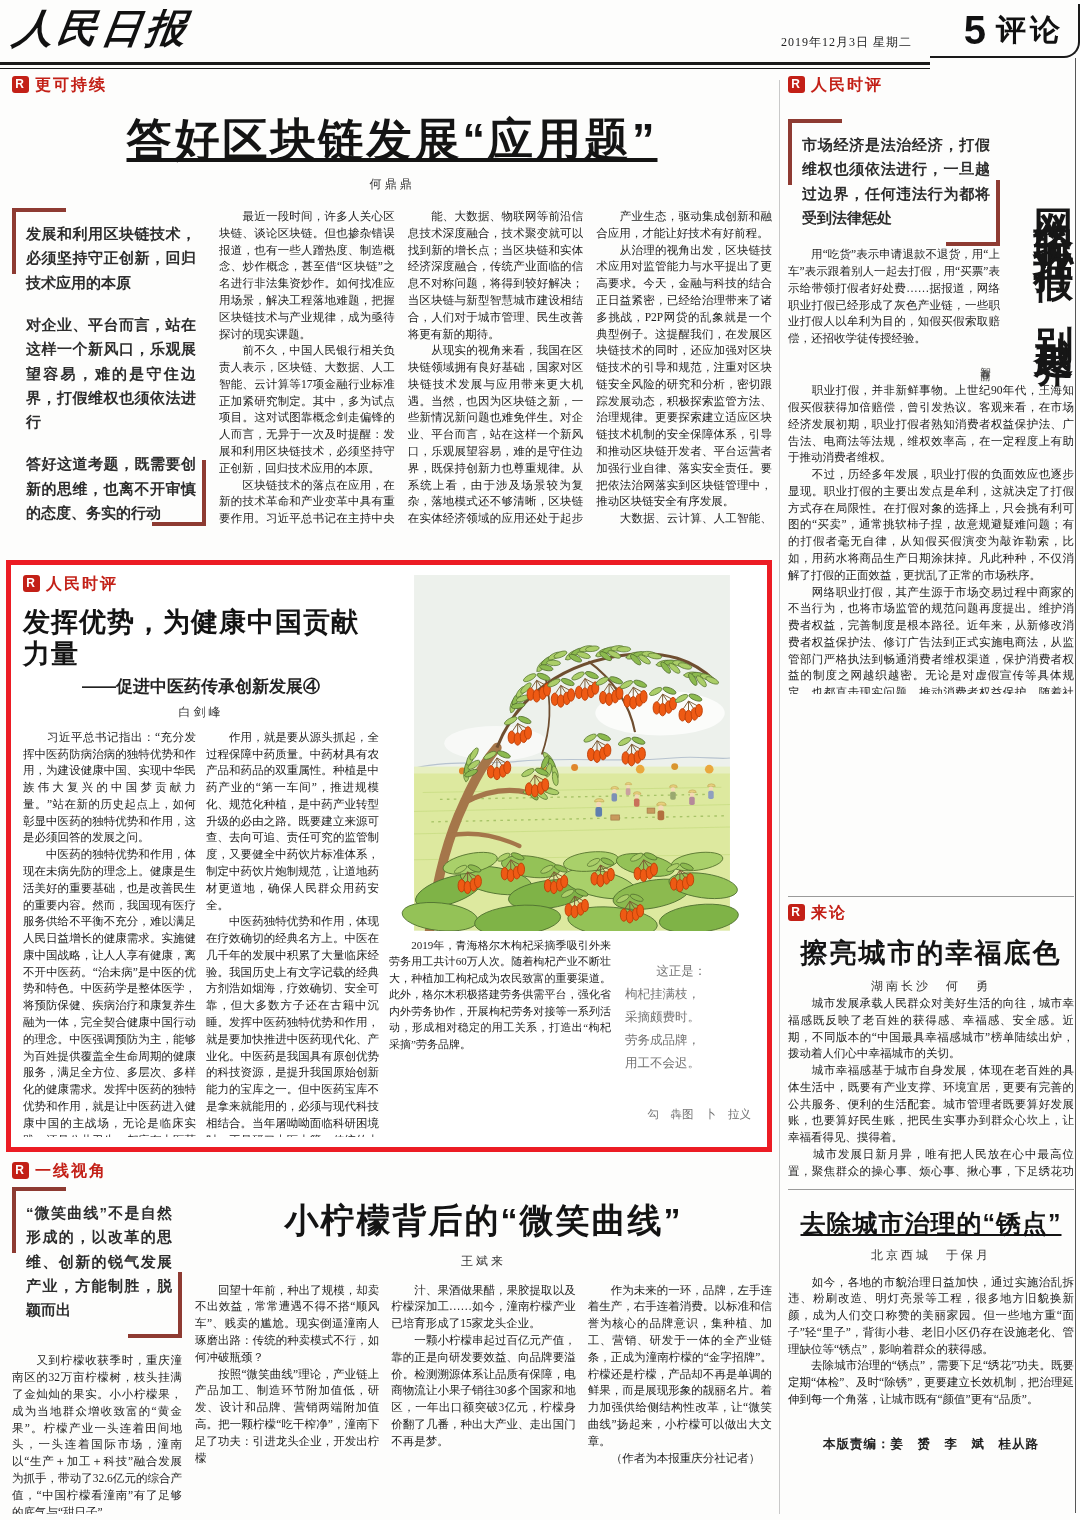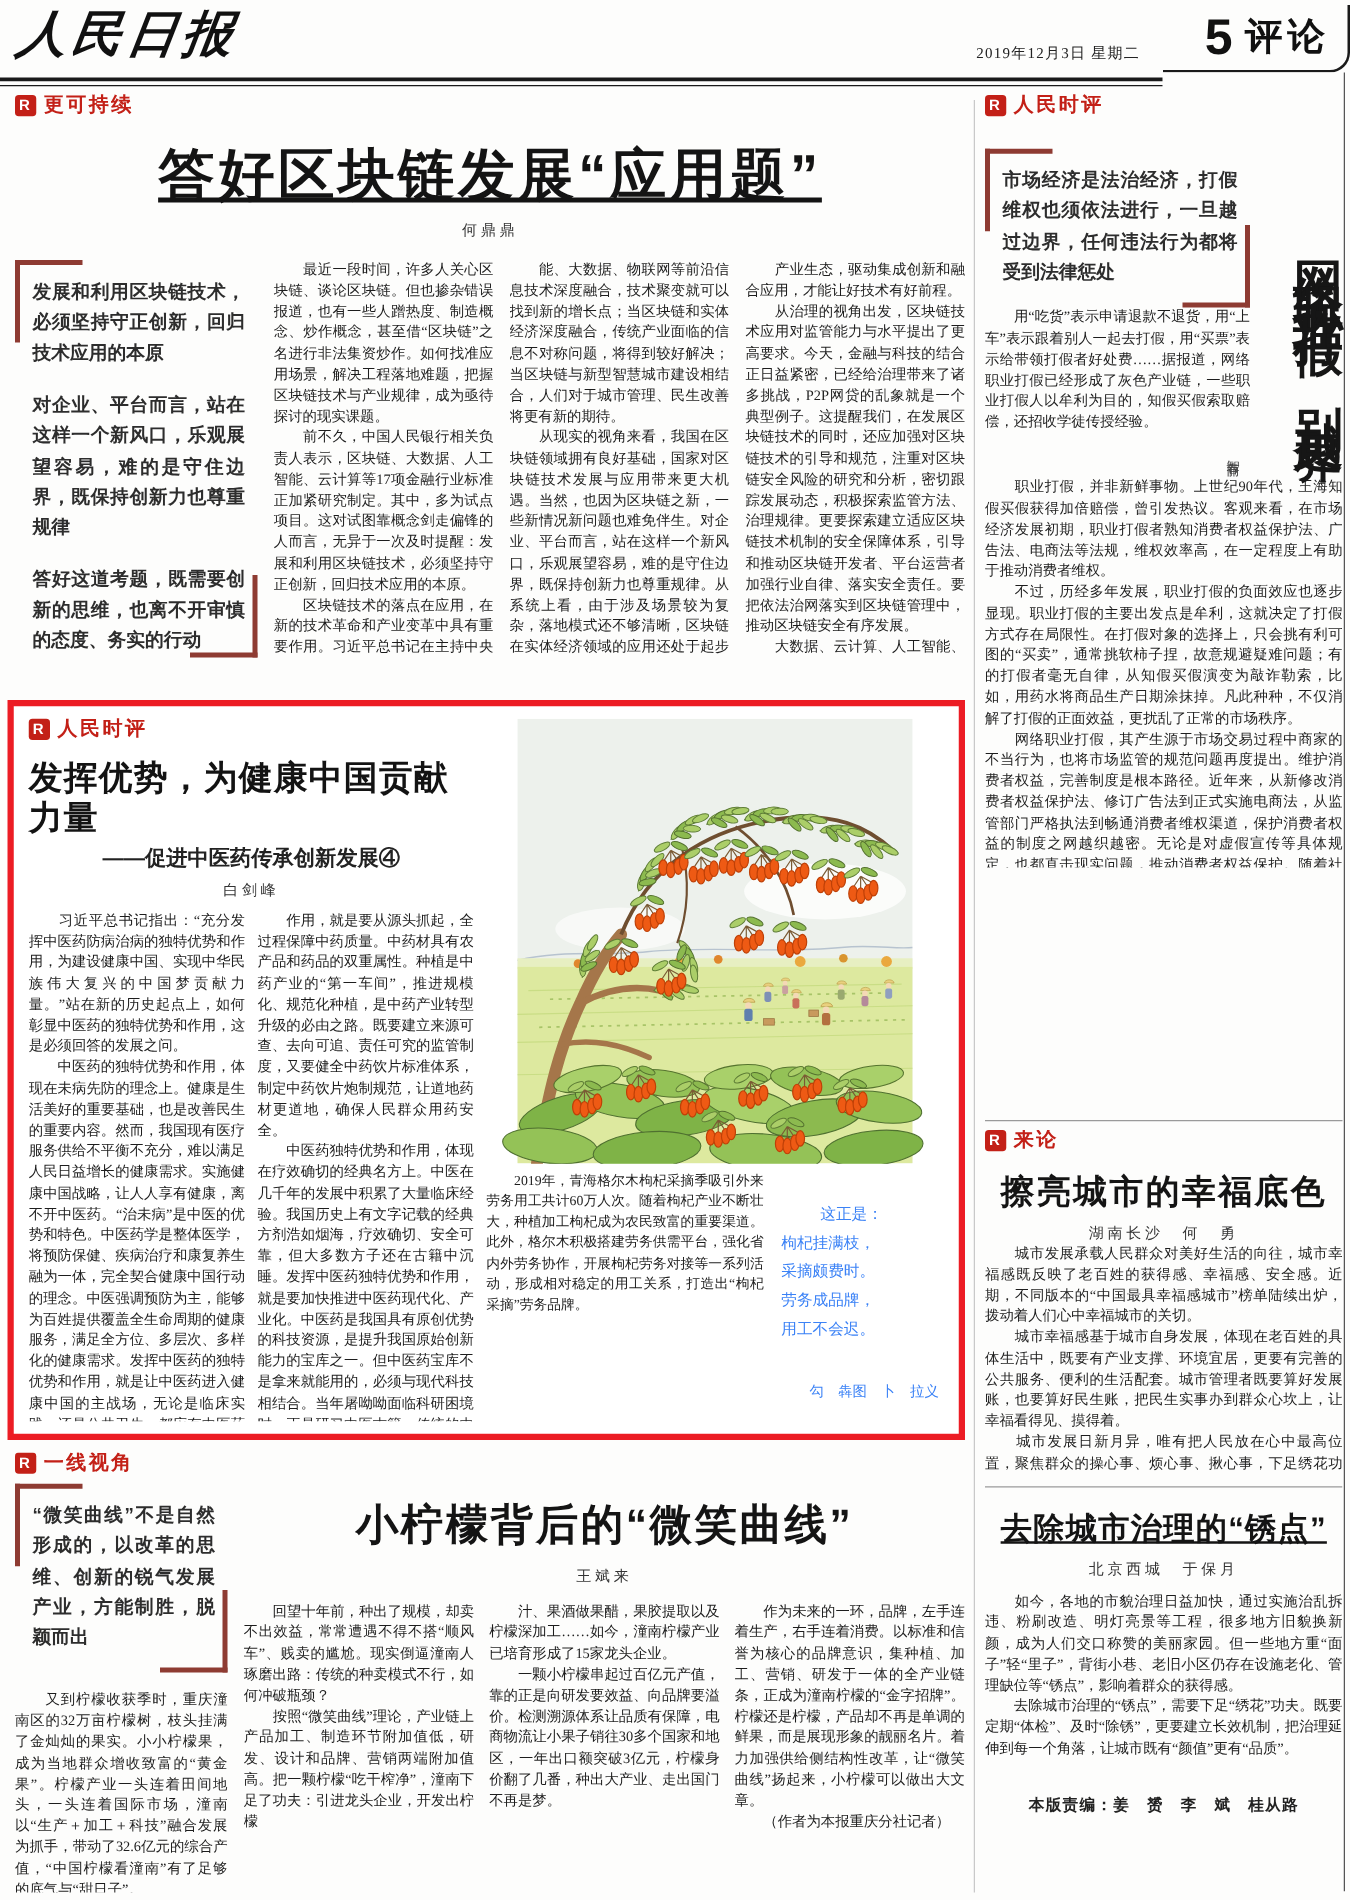--- a/index.html
+++ b/index.html
@@ -48,21 +48,21 @@
   #art2 .lhs{width:356px;flex:0 0 auto;display:flex;flex-direction:column;}
   #art2 .h2{font:900 27px/1.2 "Liberation Sans",sans-serif;color:#131313;
             letter-spacing:1px;margin:14px 0 6px;}
   #art2 .sub{font:bold 17px/1.2 "Liberation Sans",sans-serif;text-align:center;color:#222;margin-bottom:8px;}
   #art2 .tcols{display:flex;gap:10px;flex:1 1 auto;margin-top:8px;overflow:hidden;}
   #art2 .tcols .c{width:173px;}
   #art2 .rhs{width:366px;flex:0 0 auto;display:flex;flex-direction:column;}
   #art2 svg{display:block;}
   #art2 .caprow{display:flex;margin-top:6px;flex:1 1 auto;overflow:hidden;}
   #art2 .cap{width:222px;font:11px/1.5 "Liberation Serif",serif;text-align:justify;white-space:pre-wrap;}
-  #art2 .poem{flex:1;padding-left:14px;font:12.5px/1.85 "Liberation Serif",serif;white-space:pre-wrap;color:#3b82f6;}
+  #art2 .poem{flex:1;padding-left:14px;font:12.5px/1.85 "Liberation Serif",serif;white-space:pre-wrap;color:#737373;}
   #art2 .credit{font:11.5px/1.4 "Liberation Serif",serif;text-align:right;padding-right:4px;margin-top:8px;}
   
   #art3{left:12px;top:1162px;width:760px;height:352px;overflow:hidden;}
   #art3 .row{display:flex;gap:13px;margin-top:8px;}
   #art3 .main{flex:1;}
   #art3 .h2{font:900 34px/1.15 "Liberation Sans",sans-serif;text-align:center;color:#141414;
             letter-spacing:2px;margin:14px 0 14px;}
   #art3 .bcols{display:flex;gap:12px;margin-top:12px;height:212px;}
   #art3 .bcols .c{flex:1 1 0;}
   #art3 .q1body{margin-top:14px;height:168px;}
@@ -105,21 +105,21 @@
 <div class="abs" id="art1">
   <div class="sl">
     <span class="slogo">R</span>
     <span>更可持续</span>
   </div>
   <div class="h1">答好区块链发展“应用题”</div>
   <div class="au">何鼎鼎</div>
   <div class="cols">
     <div class="qcol qf">
       <div class="pq" style="margin-bottom:18px">发展和利用区块链技术，必须坚持守正创新，回归技术应用的本原</div>
-      <div class="pq" style="margin-bottom:18px">对企业、平台而言，站在这样一个新风口，乐观展望容易，难的是守住边界，既保持创新力也尊重规律</div>
+      <div class="pq" style="margin-bottom:18px">对企业、平台而言，站在这样一个新风口，乐观展望容易，难的是守住边界，打假维权也须依法进行</div>
       <div class="pq">答好这道考题，既需要创新的思维，也离不开审慎的态度、务实的行动</div>
     </div>
     <div class="bcol bt clip">　　最近一段时间，许多人关心区块链、谈论区块链。但也掺杂错误报道，也有一些人蹭热度、制造概念、炒作概念，甚至借“区块链”之名进行非法集资炒作。如何找准应用场景，解决工程落地难题，把握区块链技术与产业规律，成为亟待探讨的现实课题。
 　　前不久，中国人民银行相关负责人表示，区块链、大数据、人工智能、云计算等17项金融行业标准正加紧研究制定。其中，多为试点项目。这对试图靠概念剑走偏锋的人而言，无异于一次及时提醒：发展和利用区块链技术，必须坚持守正创新，回归技术应用的本原。
 　　区块链技术的落点在应用，在新的技术革命和产业变革中具有重要作用。习近平总书记在主持中央政治局第十八次集体学习时强调，把区块链作为核心技术自主创新的重要突破口，明确主攻方向，加大投入力度，着力攻克一批关键核心技术，加快推动区块链技术和产业创新发展。当区块链和人工智</div>
     <div class="bcol bt clip">　　能、大数据、物联网等前沿信息技术深度融合，技术聚变就可以找到新的增长点；当区块链和实体经济深度融合，传统产业面临的信息不对称问题，将得到较好解决；当区块链与新型智慧城市建设相结合，人们对于城市管理、民生改善将更有新的期待。
 　　从现实的视角来看，我国在区块链领域拥有良好基础，国家对区块链技术发展与应用带来更大机遇。当然，也因为区块链之新，一些新情况新问题也难免伴生。对企业、平台而言，站在这样一个新风口，乐观展望容易，难的是守住边界，既保持创新力也尊重规律。从系统上看，由于涉及场景较为复杂，落地模式还不够清晰，区块链在实体经济领域的应用还处于起步阶段。毕竟，用区块链绝不是随意扩大概念外延，更不能宣称“万物上链”，那不符合科技发展规律。同时，技术创新也需要遵循市场规律，区块链发展，不等于一哄而上、蜂拥而来，更需要不断加强协同攻关，构建区块链</div>
     <div class="bcol bt clip">　　产业生态，驱动集成创新和融合应用，才能让好技术有好前程。
 　　从治理的视角出发，区块链技术应用对监管能力与水平提出了更高要求。今天，金融与科技的结合正日益紧密，已经给治理带来了诸多挑战，P2P网贷的乱象就是一个典型例子。这提醒我们，在发展区块链技术的同时，还应加强对区块链技术的引导和规范，注重对区块链安全风险的研究和分析，密切跟踪发展动态，积极探索监管方法、治理规律。更要探索建立适应区块链技术机制的安全保障体系，引导和推动区块链开发者、平台运营者加强行业自律、落实安全责任。要把依法治网落实到区块链管理中，推动区块链安全有序发展。
 　　大数据、云计算、人工智能、5G、区块链……技术发展的脚步，从未止歇。当区块链技术给社会发展与治理带来新的可能，如何推动区块链技术和产业创新发展，积极推进区块链和经济社会融合发展，已经成为崭新的思考题。答好这道考题，既需要创新的思维，也离不开审慎的态度、务实的行动。</div>

